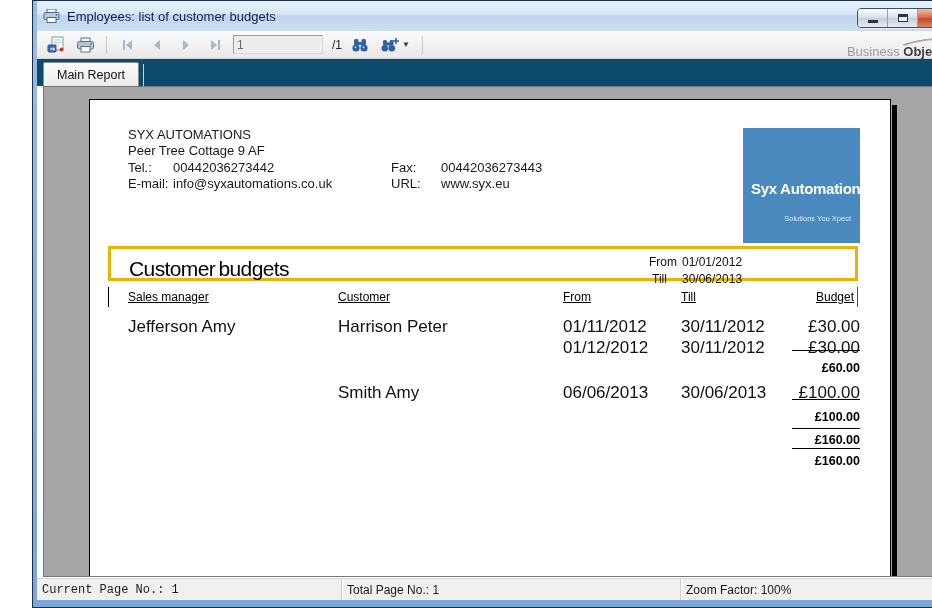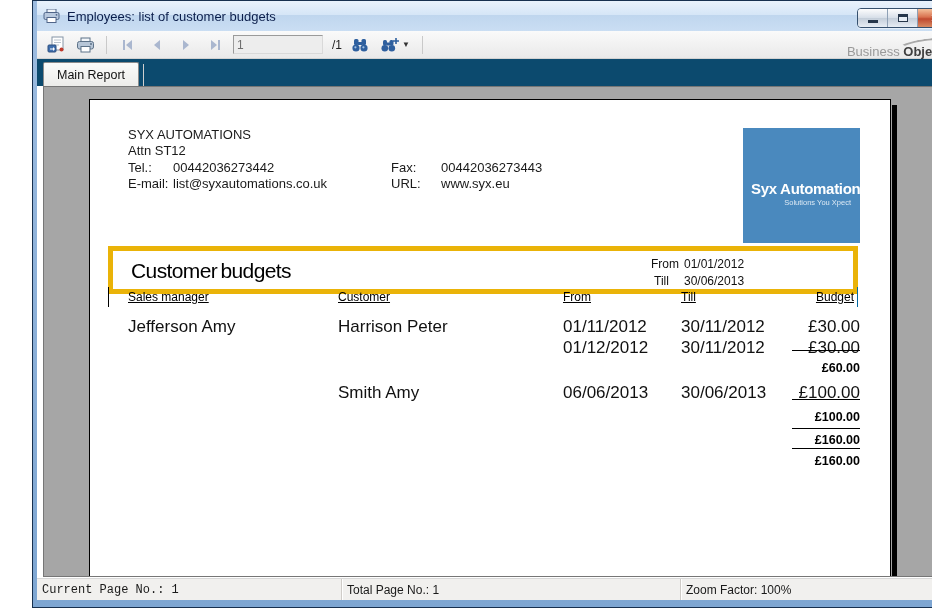--- a/index.html
+++ b/index.html
@@ -119,24 +119,24 @@
   .company{ position:absolute; left:38px; top:27px; font-size:13px; color:#1a1a1a; line-height:16.4px; }
   .contact-row span{ display:inline-block; }
   .lbl-c1{ width:45px; } .val-c1{ width:218px; } .lbl-c2{ width:50px; }
 
   
   .logo-box{
     position:absolute; left:653px; top:28px; width:117px; height:115px;
     background:#4a89be; color:#fff; 
   }
   .logo-name{ position:absolute; left:8px; top:52px; font-size:15px; font-weight:bold; white-space:nowrap; letter-spacing:-0.3px; }
-  .logo-tag{ position:absolute; right:9px; top:70px; font-size:7.5px; color:#dce9f4; }
-
-  
-  .title-box{ position:absolute; left:18px; top:146px; width:750px; height:48px; border:5px solid #eab308; }
+  .logo-tag{ position:absolute; right:9px; top:86px; font-size:7.5px; color:#dce9f4; }
+
+  
+  .title-box{ position:absolute; left:18px; top:146px; width:750px; height:35px; border:3px solid #eab308; }
   .report-title{ position:absolute; left:18px; top:8px; font-size:21px; color:#000; letter-spacing:-0.6px; word-spacing:-2px; }
   .filter-line{ position:absolute; font-size:12px; color:#111; }
   .filter-line .flbl{ position:absolute; left:0; }
   .filter-line .fval{ position:absolute; left:33px; white-space:nowrap; }
 
   
   .col-headers{
     position:absolute; left:18px; top:187px; width:750px; height:20px;
     border-left:1px solid #000; border-right:1px solid #0369a1; font-size:12px; color:#000;
   }
@@ -296,26 +296,26 @@
     </div>
 
     <div class="report-wrap">
 
       <div class="page-shadow"></div>
 
       <div class="page">
 
         <div class="company">
           <div>SYX AUTOMATIONS</div>
-          <div>Attn ST12</div>
+          <div>Peer Tree Cottage  9 AF</div>
           <div class="contact-row">
             <span class="lbl-c1">Tel.:</span><span class="val-c1">00442036273442</span><span class="lbl-c2">Fax:</span><span>00442036273443</span>
           </div>
           <div class="contact-row">
-            <span class="lbl-c1">E-mail:</span><span class="val-c1">list@syxautomations.co.uk</span><span class="lbl-c2">URL:</span><span>www.syx.eu</span>
+            <span class="lbl-c1">E-mail:</span><span class="val-c1">info@syxautomations.co.uk</span><span class="lbl-c2">URL:</span><span>www.syx.eu</span>
           </div>
         </div>
 
         <div class="logo-box">
           <div class="logo-name">Syx Automations</div>
           <div class="logo-tag">Solutions You Xpect</div>
         </div>
 
         <div class="title-box">
           <div class="report-title">Customer budgets</div>

